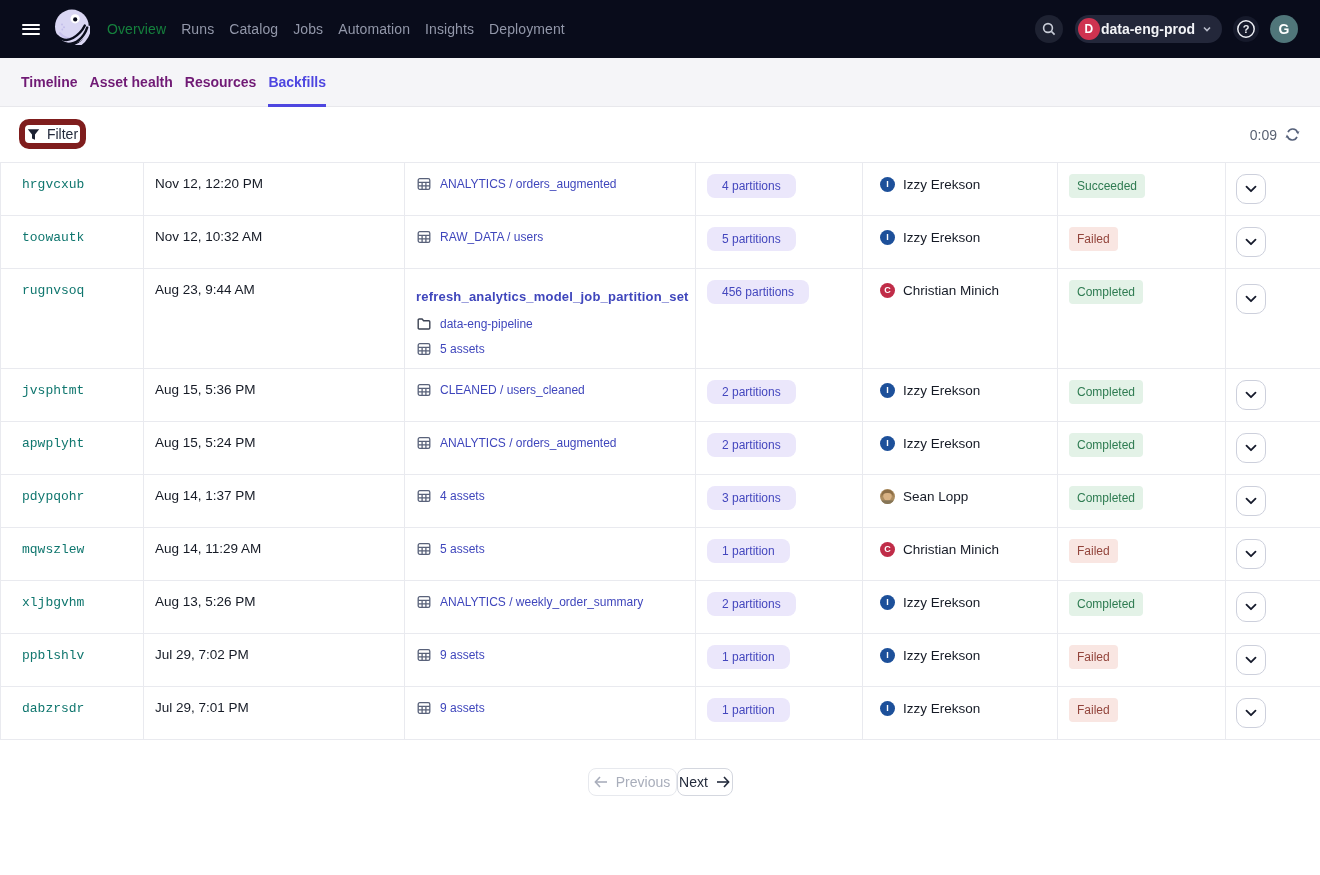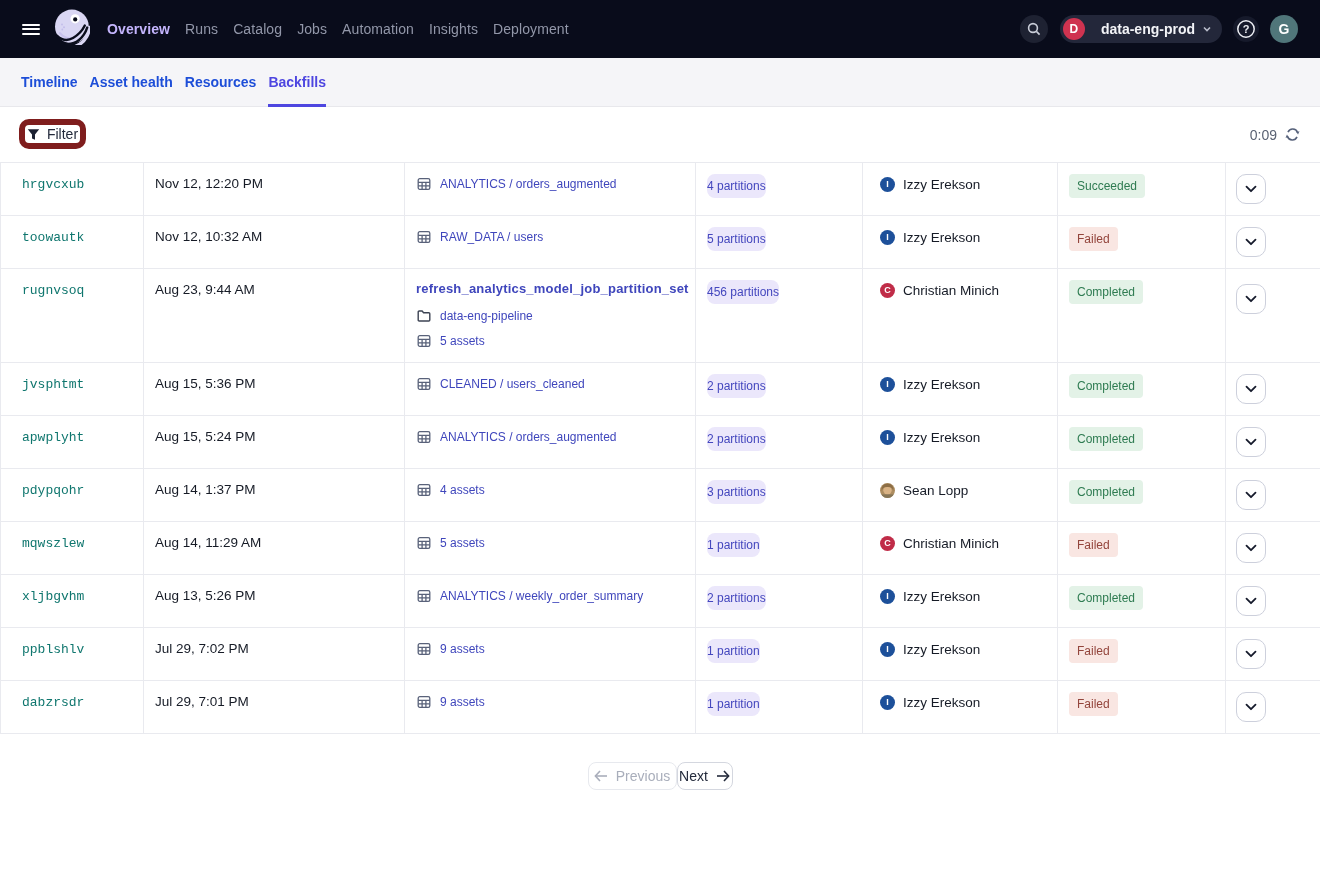--- a/index.html
+++ b/index.html
@@ -5,32 +5,32 @@
 * { margin:0; padding:0; box-sizing:border-box; }
 html,body { width:1320px; height:875px; background:#fff; font-family:"Liberation Sans", sans-serif; overflow:hidden; }
 
 
 .nav { height:58px; background:#090C1B; display:flex; align-items:center; }
 .burger { width:18px; margin-left:22px; }
 .burger div { height:2px; background:#fff; margin:2.5px 0; border-radius:1px; }
 .logo { margin-left:14px; }
 .navlinks { display:flex; align-items:center; margin-left:17px; gap:15px; }
 .navlinks a { text-decoration:none; font-size:14px; color:#9297A9; font-weight:500; letter-spacing:.1px; }
-.navlinks a.active { color:#c4b5fd; font-weight:700; }
+.navlinks a.active { color:#15803d; font-weight:400; }
 .navright { margin-left:auto; display:flex; align-items:center; }
 .searchbtn { width:28px; height:28px; border-radius:50%; background:#1E2232; display:flex; align-items:center; justify-content:center; }
 .deploypill { margin-left:12px; height:28px; border-radius:14px; background:#23273A; display:flex; align-items:center; padding:0 10px 0 3px; }
 .dcircle { width:22px; height:22px; border-radius:50%; background:#CF3350; color:#fff; font-size:12px; font-weight:700; display:flex; align-items:center; justify-content:center; }
-.deploypill .dname { color:#F2F3F7; font-size:14px; font-weight:600; margin:0 7px 0 16px; }
+.deploypill .dname { color:#F2F3F7; font-size:14px; font-weight:600; margin:0 7px 0 1px; }
 .helpbtn { margin-left:11px; width:26px; height:26px; border-radius:50%; background:#161A2B; display:flex; align-items:center; justify-content:center; }
 .gavatar { margin-left:11px; margin-right:22px; width:28px; height:28px; border-radius:50%; background:#50767A; color:#fff; font-size:14px; font-weight:700; display:flex; align-items:center; justify-content:center; }
 
 
 .tabs { height:49px; background:#F5F5F8; border-bottom:1px solid #E8E8EC; display:flex; align-items:stretch; padding-left:21px; }
-.tab { font-size:14px; font-weight:600; color:#1d4ed8; display:flex; align-items:center; margin-right:12px; position:relative; }
+.tab { font-size:14px; font-weight:600; color:#701a75; display:flex; align-items:center; margin-right:12px; position:relative; }
 .tab.active { color:#4E46E0; }
 .tab.active:after { content:""; position:absolute; left:0; right:0; bottom:-1px; height:3px; background:#4E46E0; }
 
 
 .filterrow { height:55px; position:relative; background:#fff; }
 .filterbtn { position:absolute; left:19px; top:12px; height:30px; width:67px; border:6px solid #7f1d1d; border-radius:10px; background:#fff; display:flex; align-items:center; justify-content:center; gap:7px; font-size:14px; color:#232A3B; }
 .timer { position:absolute; right:20px; top:20px; display:flex; gap:8px; color:#5A6273; font-size:14px; }
 
 
 table { border-collapse:collapse; table-layout:fixed; width:1320px; }
@@ -38,23 +38,23 @@
 td:first-child,th:first-child { padding-left:21px; }
 tr.hdr th:first-child { padding-left:21px; }
 tr.hdr th { height:28px; padding:0 11px; font-size:12px; font-weight:400; color:#5E6678; text-align:left; vertical-align:middle; }
 td { height:51px; }
 tr.tall td { height:94px; }
 .mono { font-family:"Liberation Mono", monospace; font-size:13px; color:#0f766e; }
 .date { font-size:13.5px; color:#161B26; }
 a.blink { color:#3F46BC; text-decoration:none; font-size:12px; }
 .tgt { display:flex; align-items:center; gap:8px; height:20px; }
 .tgt svg { flex:none; }
-.jobtitle { font-size:13px; font-weight:600; color:#3F46BC; letter-spacing:.2px; margin-top:1px; }
+.jobtitle { font-size:13px; font-weight:600; color:#3F46BC; letter-spacing:.2px; margin-top:9px; }
 .subline { display:flex; align-items:center; gap:8px; margin-top:12px; }
-.badge { display:inline-block; background:#EBE7FB; color:#4447BE; font-size:12px; border-radius:8px; padding:6px 0; line-height:12px; }
+.badge { display:inline-block; background:#EBE7FB; color:#4447BE; font-size:12px; border-radius:8px; padding:6px 15px; line-height:12px; }
 .who { display:flex; align-items:center; gap:8px; font-size:13.5px; color:#161B26; margin-left:6px; height:20px; }
 .avi { width:15px; height:15px; border-radius:50%; color:#fff; font-size:9px; font-weight:700; display:flex; align-items:center; justify-content:center; flex:none; }
 .avi.blue { background:#1D509A; }
 .avi.red { background:#C02C48; }
 .pill { display:inline-block; font-size:12px; border-radius:4px; padding:6px 8px; line-height:12px; }
 .pill.green { background:#E3F2E7; color:#2E7B51; }
 .pill.red { background:#F9E6E2; color:#93453C; }
 .tall .rowbtn { margin-top:4px; }
 .rowbtn { width:30px; height:30px; border:1px solid #CDD0DC; border-radius:10px; background:#fff; display:flex; align-items:center; justify-content:center; margin-left:-1px; }
 

